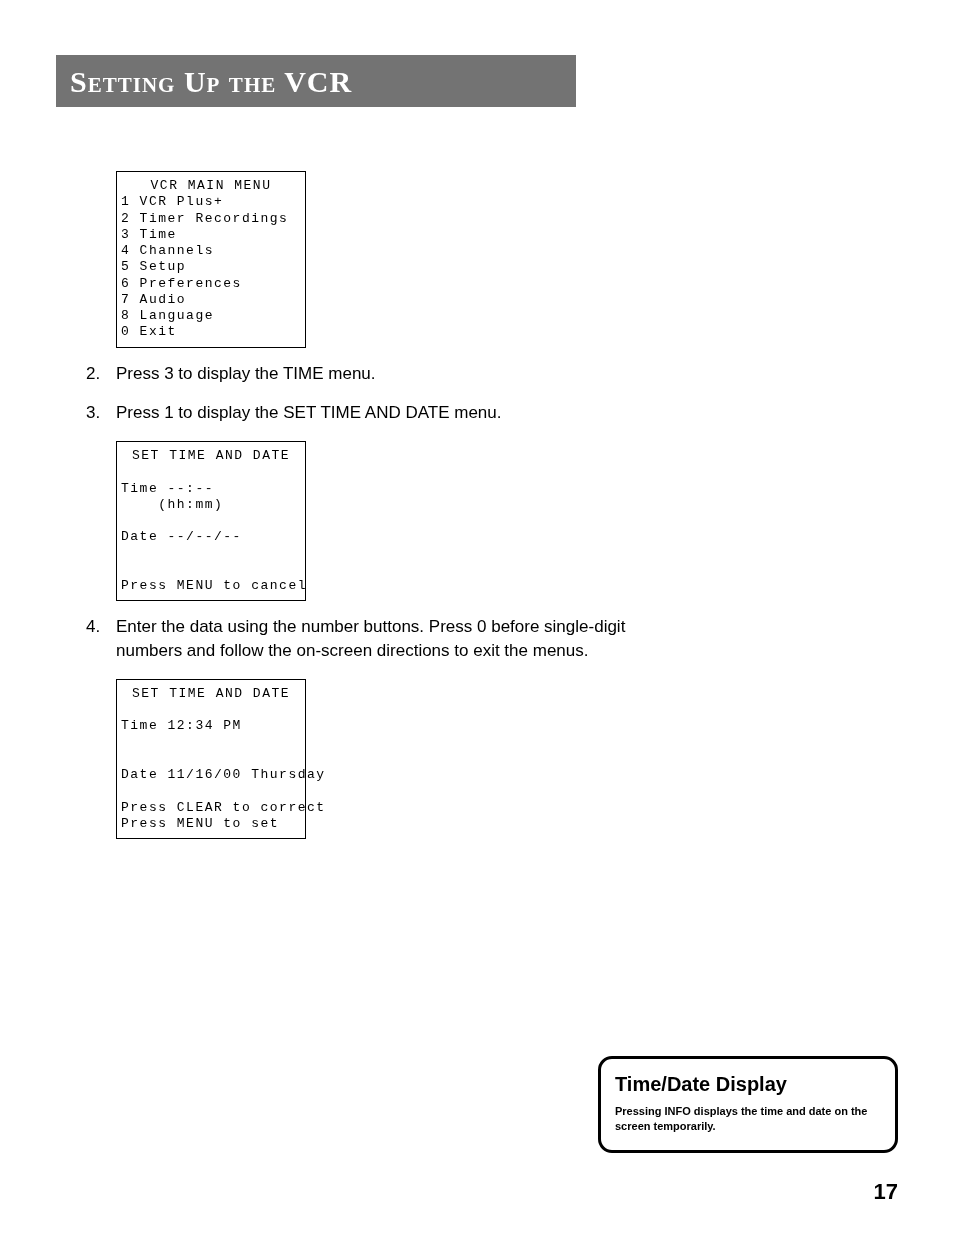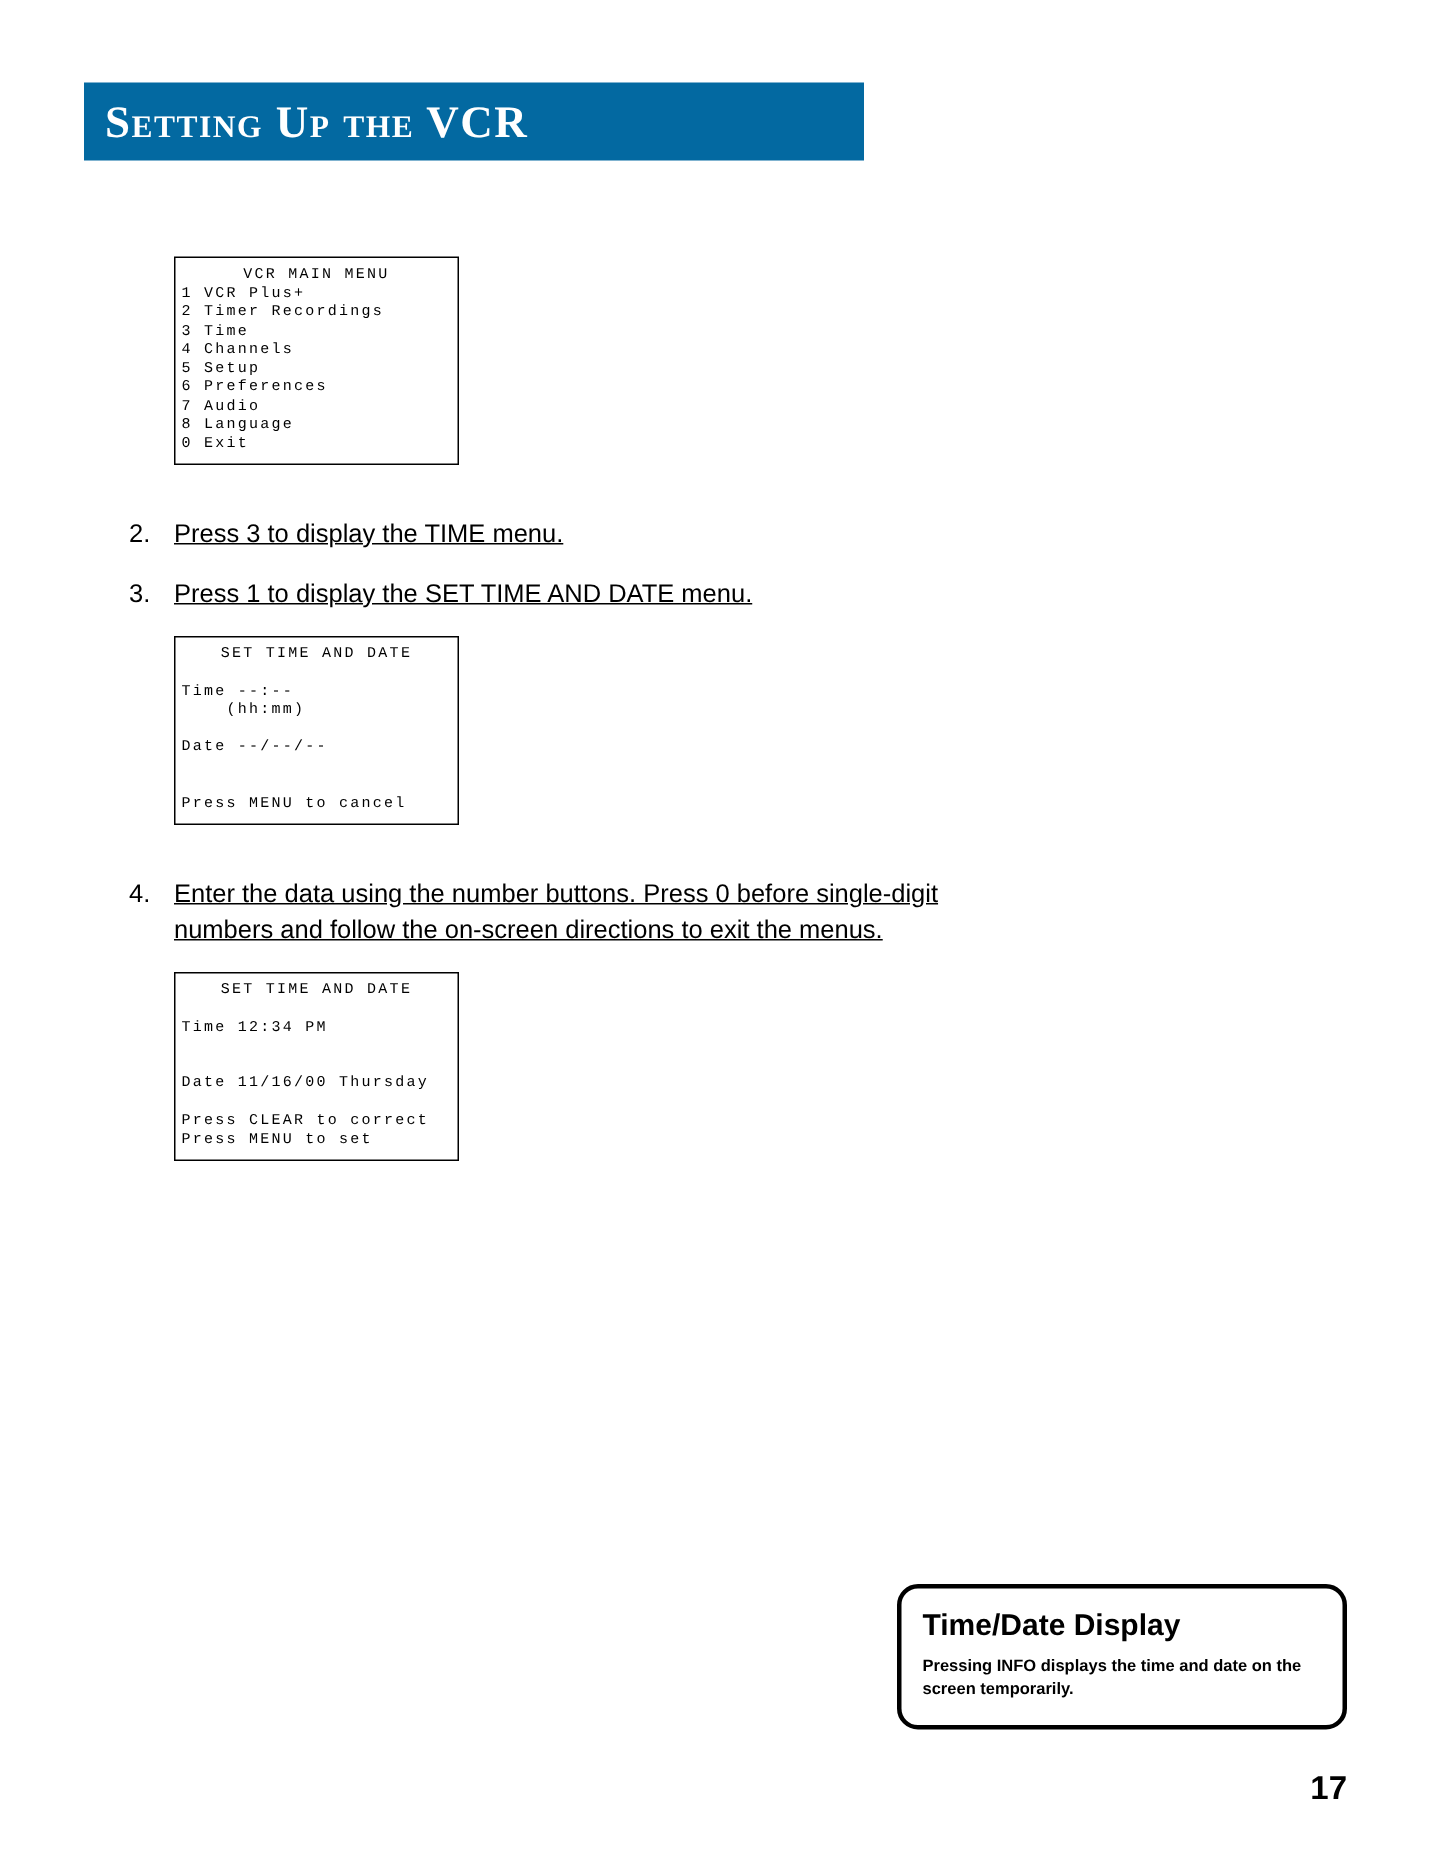--- a/index.html
+++ b/index.html
@@ -1,25 +1,25 @@
 <!DOCTYPE html>
 <html><head>
 <meta charset="utf-8">
 <style>
   * { box-sizing: border-box; margin: 0; padding: 0; }
   html, body { width: 954px; background: #fff; font-family: "Helvetica Neue", Helvetica, Arial, sans-serif; color: #000; }
   .page { width: 954px; min-height: 1235px; position: relative; padding: 55px 56px 40px 56px; }
-  .title-bar { background: #0369a1; color: #fff; padding: 10px 14px 8px 14px; width: 520px; }
+  .title-bar { background: #737373; color: #fff; padding: 10px 14px 8px 14px; width: 520px; }
   .title-bar h1 { font-family: Georgia, "Times New Roman", serif; font-size: 30px; font-weight: 700; letter-spacing: 1px; font-variant: small-caps; }
   .content { margin-top: 64px; margin-left: 30px; width: 560px; }
   .step { margin-bottom: 16px; }
   .step-row { display: flex; font-size: 17px; line-height: 1.4; }
   .step-num { width: 30px; flex: 0 0 30px; }
-  .step-text { flex: 1; text-decoration: underline; }
-  .screen { border: 1px solid #000; width: 190px; margin: 0 0 34px 30px; padding: 6px 4px 6px 4px; font-family: "Courier New", Courier, monospace; font-size: 10px; letter-spacing: 1.5px; line-height: 1.25; white-space: pre; }
+  .step-text { flex: 1; }
+  .screen { border: 1px solid #000; width: 190px; margin: 0 0 14px 30px; padding: 6px 4px 6px 4px; font-family: "Courier New", Courier, monospace; font-size: 13px; letter-spacing: 1.5px; line-height: 1.25; white-space: pre; }
   .screen .center { text-align: center; display: block; }
   .tip-box { position: absolute; right: 56px; bottom: 82px; width: 300px; border: 3px solid #000; border-radius: 14px; padding: 14px 14px 16px 14px; }
   .tip-box h2 { font-size: 20px; font-weight: 700; margin-bottom: 8px; }
   .tip-box p { font-size: 11px; font-weight: 700; line-height: 1.35; }
   .page-num { position: absolute; right: 56px; bottom: 30px; font-size: 22px; font-weight: 700; }
 </style>
 </head>
 <body>
 
 <div class="page">

